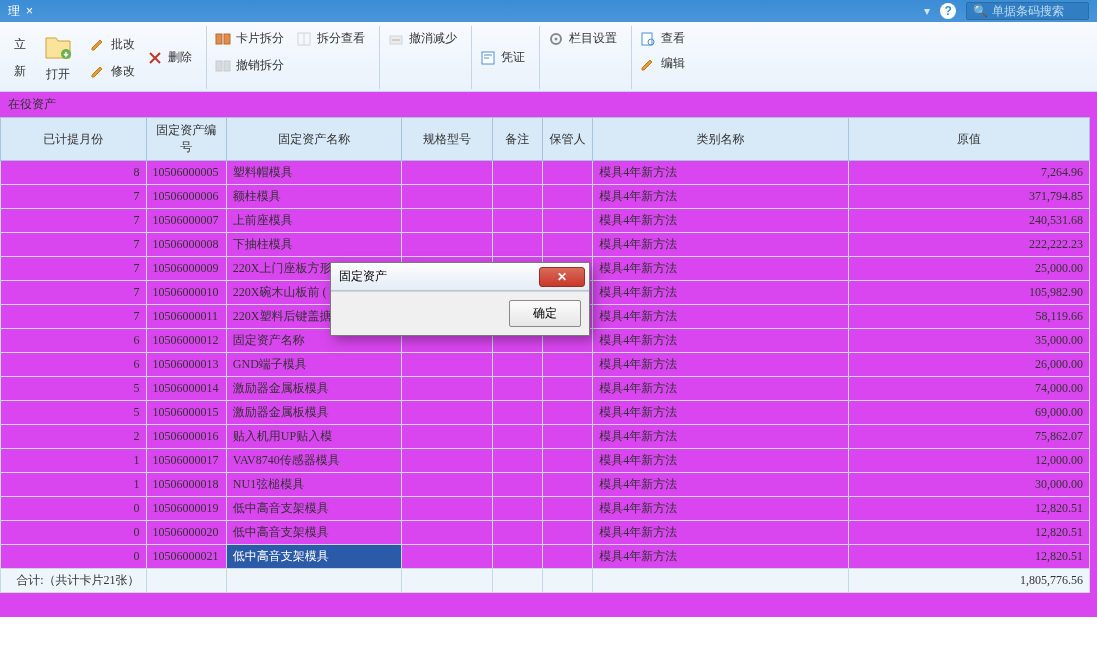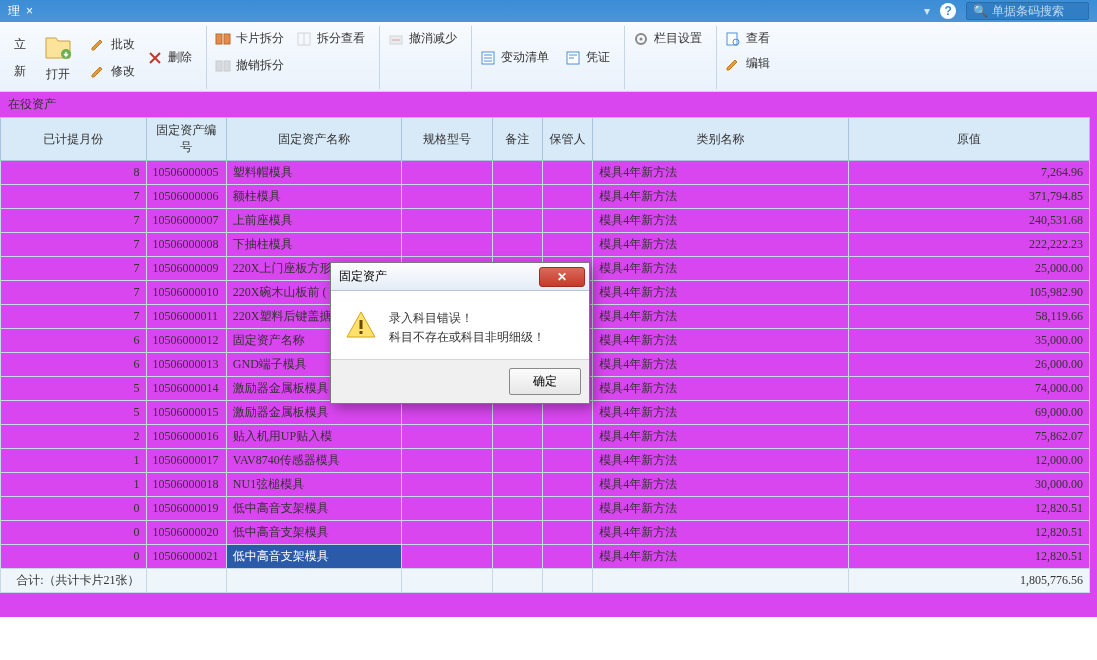--- a/index.html
+++ b/index.html
@@ -154,29 +154,20 @@
         <span class="icon">
           <svg width="16" height="16" viewBox="0 0 16 16">
             <rect x="2" y="5" width="12" height="8" fill="#ddd" stroke="#aaa"></rect>
             <path d="M4 9h8" stroke="#c0392b"></path>
           </svg>
         </span>
         <span class="tool-label">撤消减少</span>
       </div>
   </div>
   <div class="tool-group" style="display:flex;flex-direction:row;gap:8px">
-    <div class="tool-item">
-        <span class="icon">
-          <svg width="16" height="16" viewBox="0 0 16 16">
-            <rect x="2" y="2" width="12" height="12" fill="#fff" stroke="#4a90d9"></rect>
-            <path d="M4 5h8M4 8h8M4 11h8" stroke="#4a90d9"></path>
-          </svg>
-        </span>
-        <span class="tool-label">变动清单</span>
-      </div>
     <div class="tool-item">
         <span class="icon">
           <svg width="16" height="16" viewBox="0 0 16 16">
             <rect x="2" y="2" width="12" height="12" fill="#fff" stroke="#4a90d9"></rect>
             <path d="M4 5h8M4 8h5" stroke="#4a90d9"></path>
           </svg>
         </span>
         <span class="tool-label">凭证</span>
       </div>
   </div>
@@ -427,29 +418,16 @@
   <div class="hscroll">
       <div class="hscroll-inner"></div>
     </div>
 </div>
 
 <div class="modal">
   <div class="modal-title">
     <span>固定资产</span>
     <span class="modal-close">✕</span>
   </div>
-  <div class="modal-body">
-    <div class="warn-icon">
-      <svg width="32" height="32" viewBox="0 0 32 32">
-          <path d="M16 3L30 28H2z" fill="#ffe16b" stroke="#d4a517" stroke-width="1"></path>
-          <rect x="14.5" y="11" width="3" height="9" fill="#6a4a00"></rect>
-          <rect x="14.5" y="22" width="3" height="3" fill="#6a4a00"></rect>
-        </svg>
-    </div>
-    <div class="modal-msg">
-      <div>录入科目错误！</div>
-      <div>科目不存在或科目非明细级！</div>
-    </div>
-  </div>
   <div class="modal-foot">
     <button class="btn">确定</button>
   </div>
 </div>
 
 </body></html>

